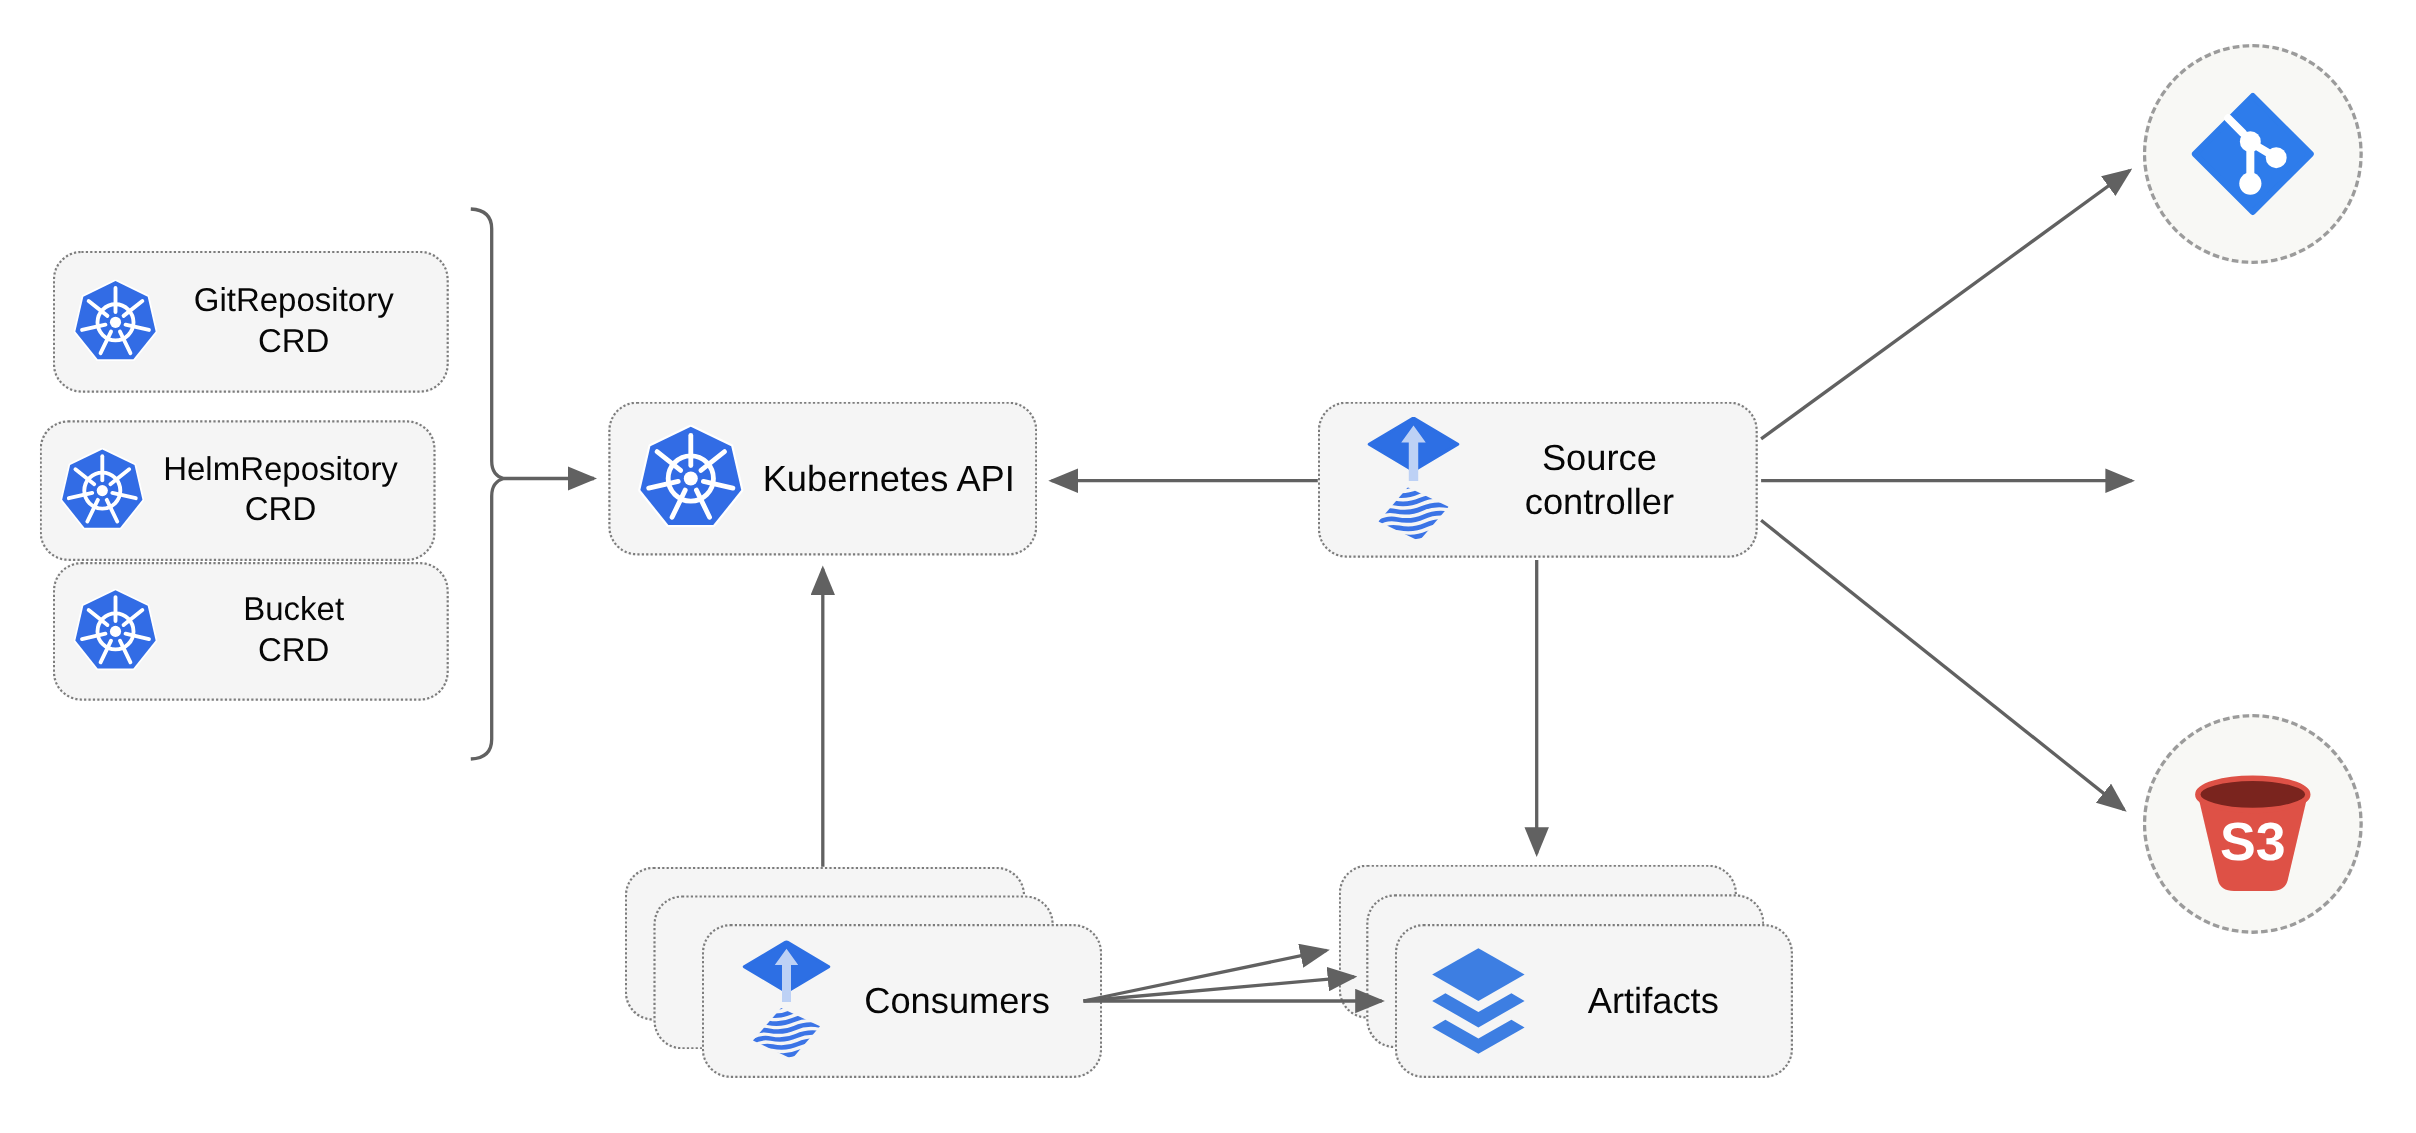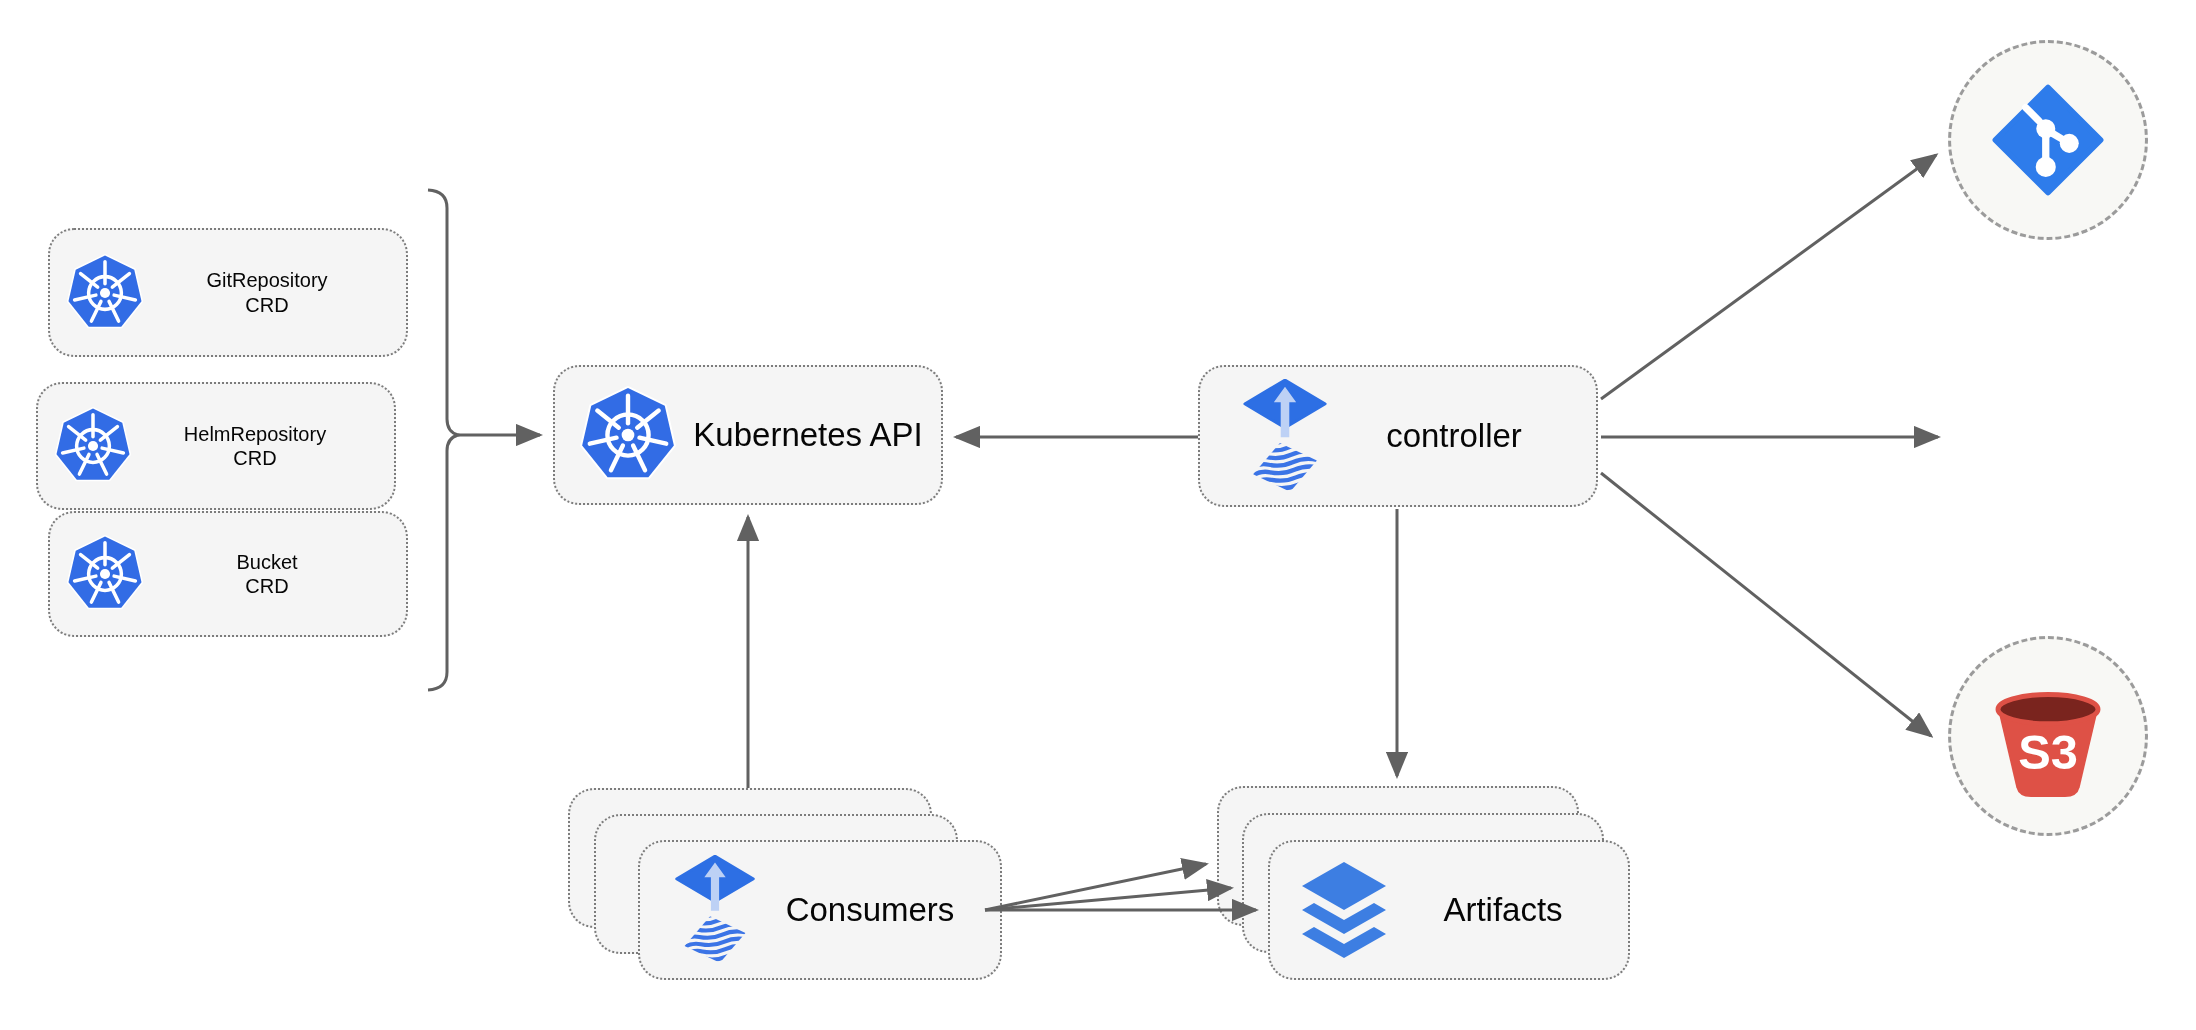--- a/index.html
+++ b/index.html
@@ -16,21 +16,21 @@
     flex:1;text-align:center;color:#060606;line-height:1.22;
     padding-right:16px;white-space:nowrap;
   }
   .stack-bg{position:absolute;box-sizing:border-box;background:#f5f5f5;
     border:2.5px dotted #7c7c7c;border-radius:26px;}
   .circle{
     position:absolute;box-sizing:border-box;width:200px;height:200px;
     border-radius:50%;background:#f8f8f5;border:3px dashed #9b9b9b;
     display:flex;align-items:center;justify-content:center;
   }
-  .crd .label{font-size:20px;}
+  .crd .label{font-size:30px;}
   .big-label{font-size:33px;}
   .icon{flex:0 0 auto;}
   #overlay{position:absolute;left:0;top:0;z-index:10;pointer-events:none;}
 </style>
 </head>
 <body>
 
 <div id="canvas">
 
   <div class="node crd" style="left:48px;top:228px;width:360px;height:129px;">
@@ -125,20 +125,21 @@
         <path d="M4 72 q14 -9 28 -3 t28 3 t28 3 t28 -2"></path>
         <path d="M4 81 q14 -9 28 -3 t28 3 t28 3 t28 -2"></path>
         <path d="M4 90 q14 -9 28 -3 t28 3 t28 3 t28 -2"></path>
         <path d="M4 99 q14 -9 28 -3 t28 3 t28 3 t28 -2"></path>
         <path d="M4 108 q14 -9 28 -3 t28 3 t28 3 t28 -2"></path>
         <path d="M4 117 q14 -9 28 -3 t28 3 t28 3 t28 -2"></path>
         <path d="M4 126 q14 -9 28 -3 t28 3 t28 3 t28 -2"></path>
       </g>
     </svg>
     <div class="label big-label">
+      <div>Source</div>
       <div>controller</div>
     </div>
   </div>
 
   <div class="stack-bg" style="left:568px;top:788px;width:364px;height:140px;"></div>
   <div class="stack-bg" style="left:594px;top:814px;width:364px;height:140px;"></div>
   <div class="node" style="left:638px;top:840px;width:364px;height:140px;">
     <svg class="icon" width="82" height="110" viewBox="0 0 100 134" style="margin-left:34px;">
       <path d="M50 1 L97 29 L50 57 L3 29 Z" fill="#2D6FE4" stroke="#2D6FE4" stroke-width="3" stroke-linejoin="round"></path>
       <path d="M50 9 L63 27 L55 27 L55 68 L45 68 L45 27 L37 27 Z" fill="#BDD1F5"></path>
@@ -179,21 +180,21 @@
         <line x1="48" y1="47" x2="48" y2="66"></line>
         <line x1="54" y1="44" x2="64" y2="50"></line>
       </g>
       <circle cx="48" cy="40" r="8.5" fill="#ffffff"></circle>
       <circle cx="48" cy="74" r="9" fill="#ffffff"></circle>
       <circle cx="69" cy="53" r="8.5" fill="#ffffff"></circle>
     </svg>
   </div>
 
 
-  <div class="circle" style="left:1948px;top:636px;">
+  <div class="circle" style="left:1948px;top:649px;">
     <svg width="122" height="122" viewBox="0 0 100 100">
       <path d="M9 28 L24 92 Q26 100 36 100 L64 100 Q74 100 76 92 L91 28 Z" fill="#DE5146"></path>
       <ellipse cx="50" cy="28" rx="41" ry="12" fill="#7A241E"></ellipse>
       <ellipse cx="50" cy="28" rx="41" ry="12" fill="none" stroke="#DE5146" stroke-width="4"></ellipse>
       <text x="50" y="77" text-anchor="middle" font-family="Liberation Sans, sans-serif" font-size="40" font-weight="bold" fill="#ffffff">S3</text>
     </svg>
   </div>
 
   <svg id="overlay" width="2196" height="1030" viewBox="0 0 2196 1030">
     <defs>

